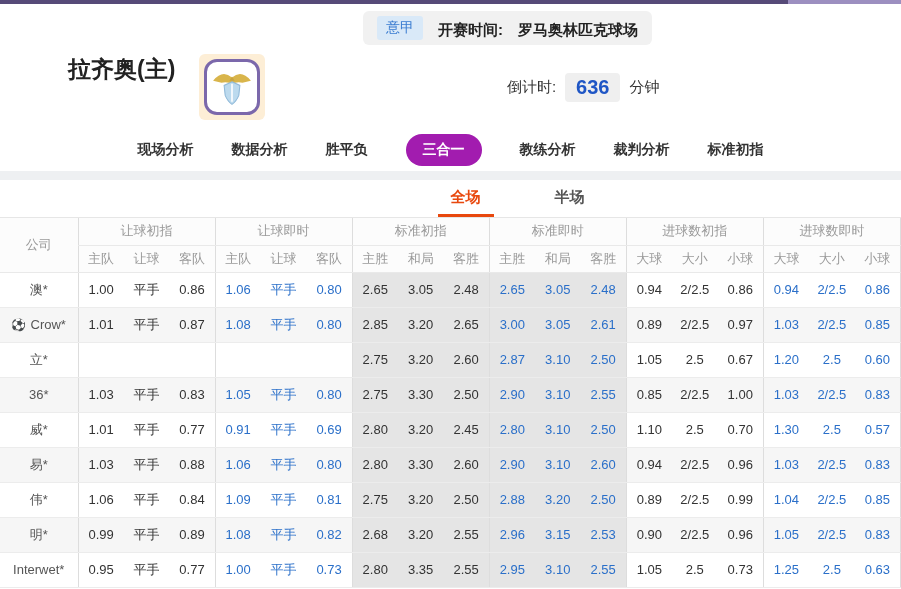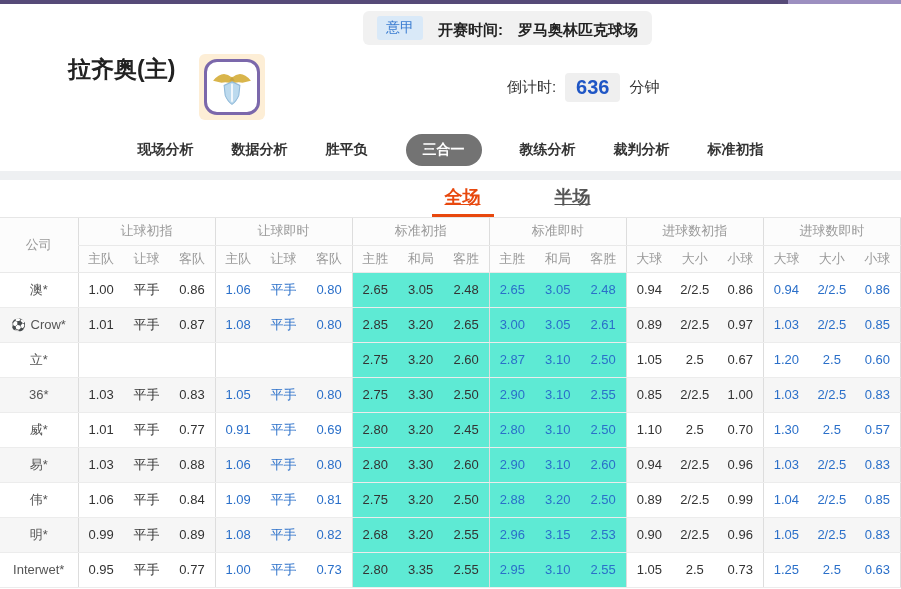--- a/index.html
+++ b/index.html
@@ -24,35 +24,35 @@
   .logo-box { width:66px; height:66px; border-radius:6px; display:flex; align-items:center; justify-content:center; }
   .logo-box.home { background:#fdeed6; }
   .logo-box.away { background:#d9e7f6; }
   .logo-inner { width:56px; height:56px; background:#fff; border:3px solid #7b68ab; border-radius:13px; display:flex; align-items:center; justify-content:center; }
   .center-zone { flex:1; display:flex; justify-content:center; }
   .countdown { display:flex; align-items:center; gap:9px; font-size:15px; color:#333; }
   .cd-badge { background:#efefef; border-radius:4px; padding:3px 11px; color:#1f56c5; font-weight:bold; font-size:20px; }
 
   .tabs { display:flex; justify-content:center; align-items:center; gap:38px; height:42px; font-size:14px; font-weight:600; color:#333; }
   .tab { cursor:pointer; padding:6px 0; }
-  .tab.active { background:#737373; color:#fff; padding:7px 17px; border-radius:19px; }
+  .tab.active { background:#a21caf; color:#fff; padding:7px 17px; border-radius:19px; }
 
   .band { height:9px; background:#eef0f2; }
 
   .subtabs { border-bottom:1px solid #e6e6e6; height:38px; display:flex; justify-content:center; }
   .subtabs-inner { display:flex; gap:48px; transform:translateX(67px); }
-  .subtab { display:flex; align-items:center; padding:12px 13px; font-size:18px; font-weight:bold; color:#555; cursor:pointer; border-bottom:3px solid transparent;text-decoration:underline; }
+  .subtab { display:flex; align-items:center; padding:12px 13px; font-size:15px; font-weight:bold; color:#555; cursor:pointer; border-bottom:3px solid transparent; }
   .subtab.active { color:#e8480e; border-bottom-color:#e8480e; }
 
   table.odds { width:901px; border-collapse:collapse; table-layout:fixed; font-size:13px; }
   table.odds col.c-company { width:78px; }
   thead th { font-weight:normal; color:#999; height:27px; background:#fcfcfc; border-bottom:1px solid #e9e9e9; }
   tbody td { text-align:center; height:35px; color:#333; border-bottom:1px solid #ececec; }
   tr.alt td { background:#f6f6f6; }
-  td.cyan, tr.alt td.cyan { background:#5eead4;text-align:center; }
+  td.cyan, tr.alt td.cyan { background:#e5e5e5;text-align:center; }
   td.live { color:#2a6fc9; }
   .gstart { border-left:1px solid #ddd; }
   td:last-child, th:last-child { border-right:1px solid #ddd;text-align:center; }
   td.company { color:#555; }
   .ball { font-size:12px; margin-right:4px; color:#444; }
 </style>
 </head>
 <body>
 
 <div class="top-line"></div>

